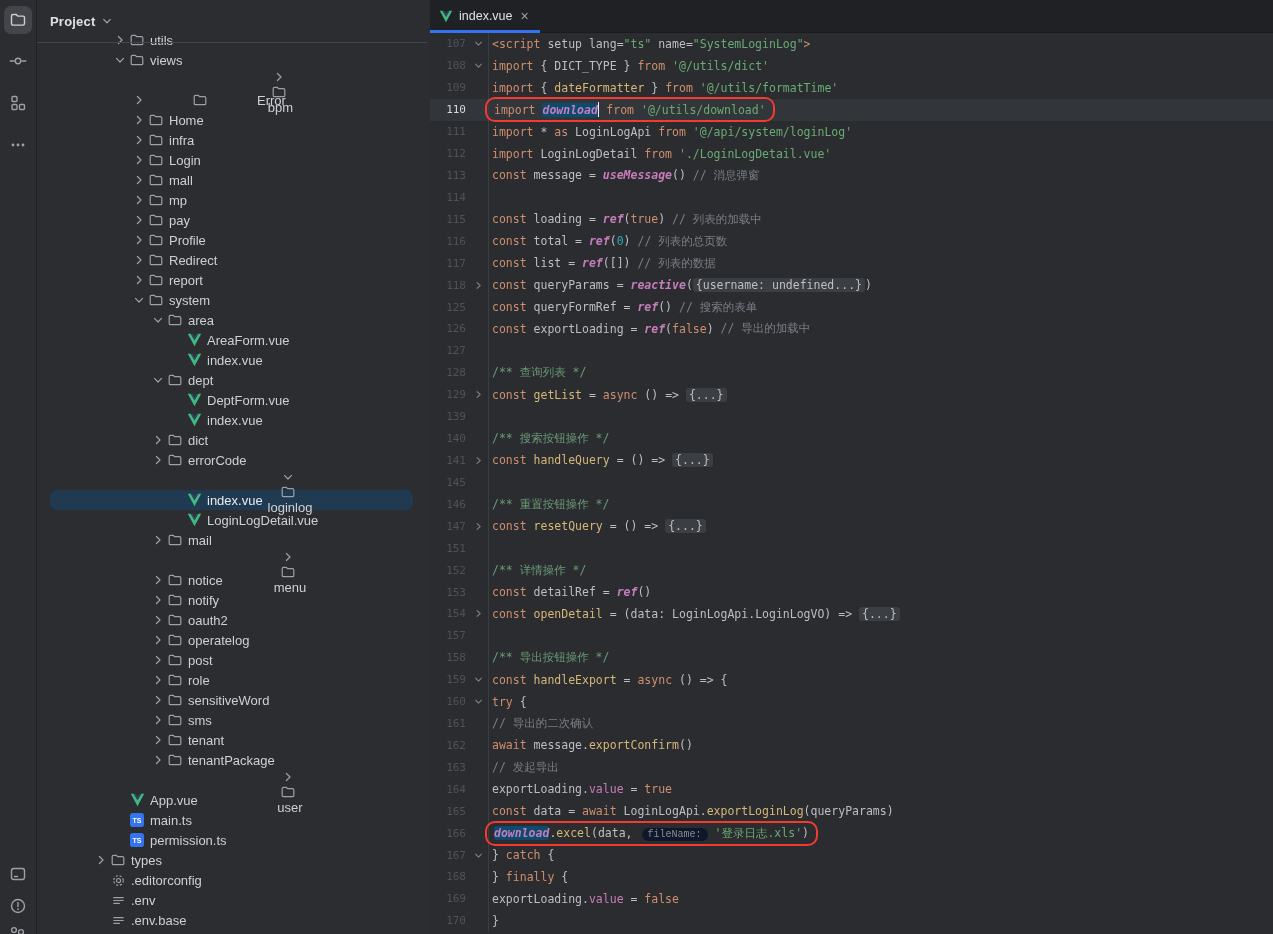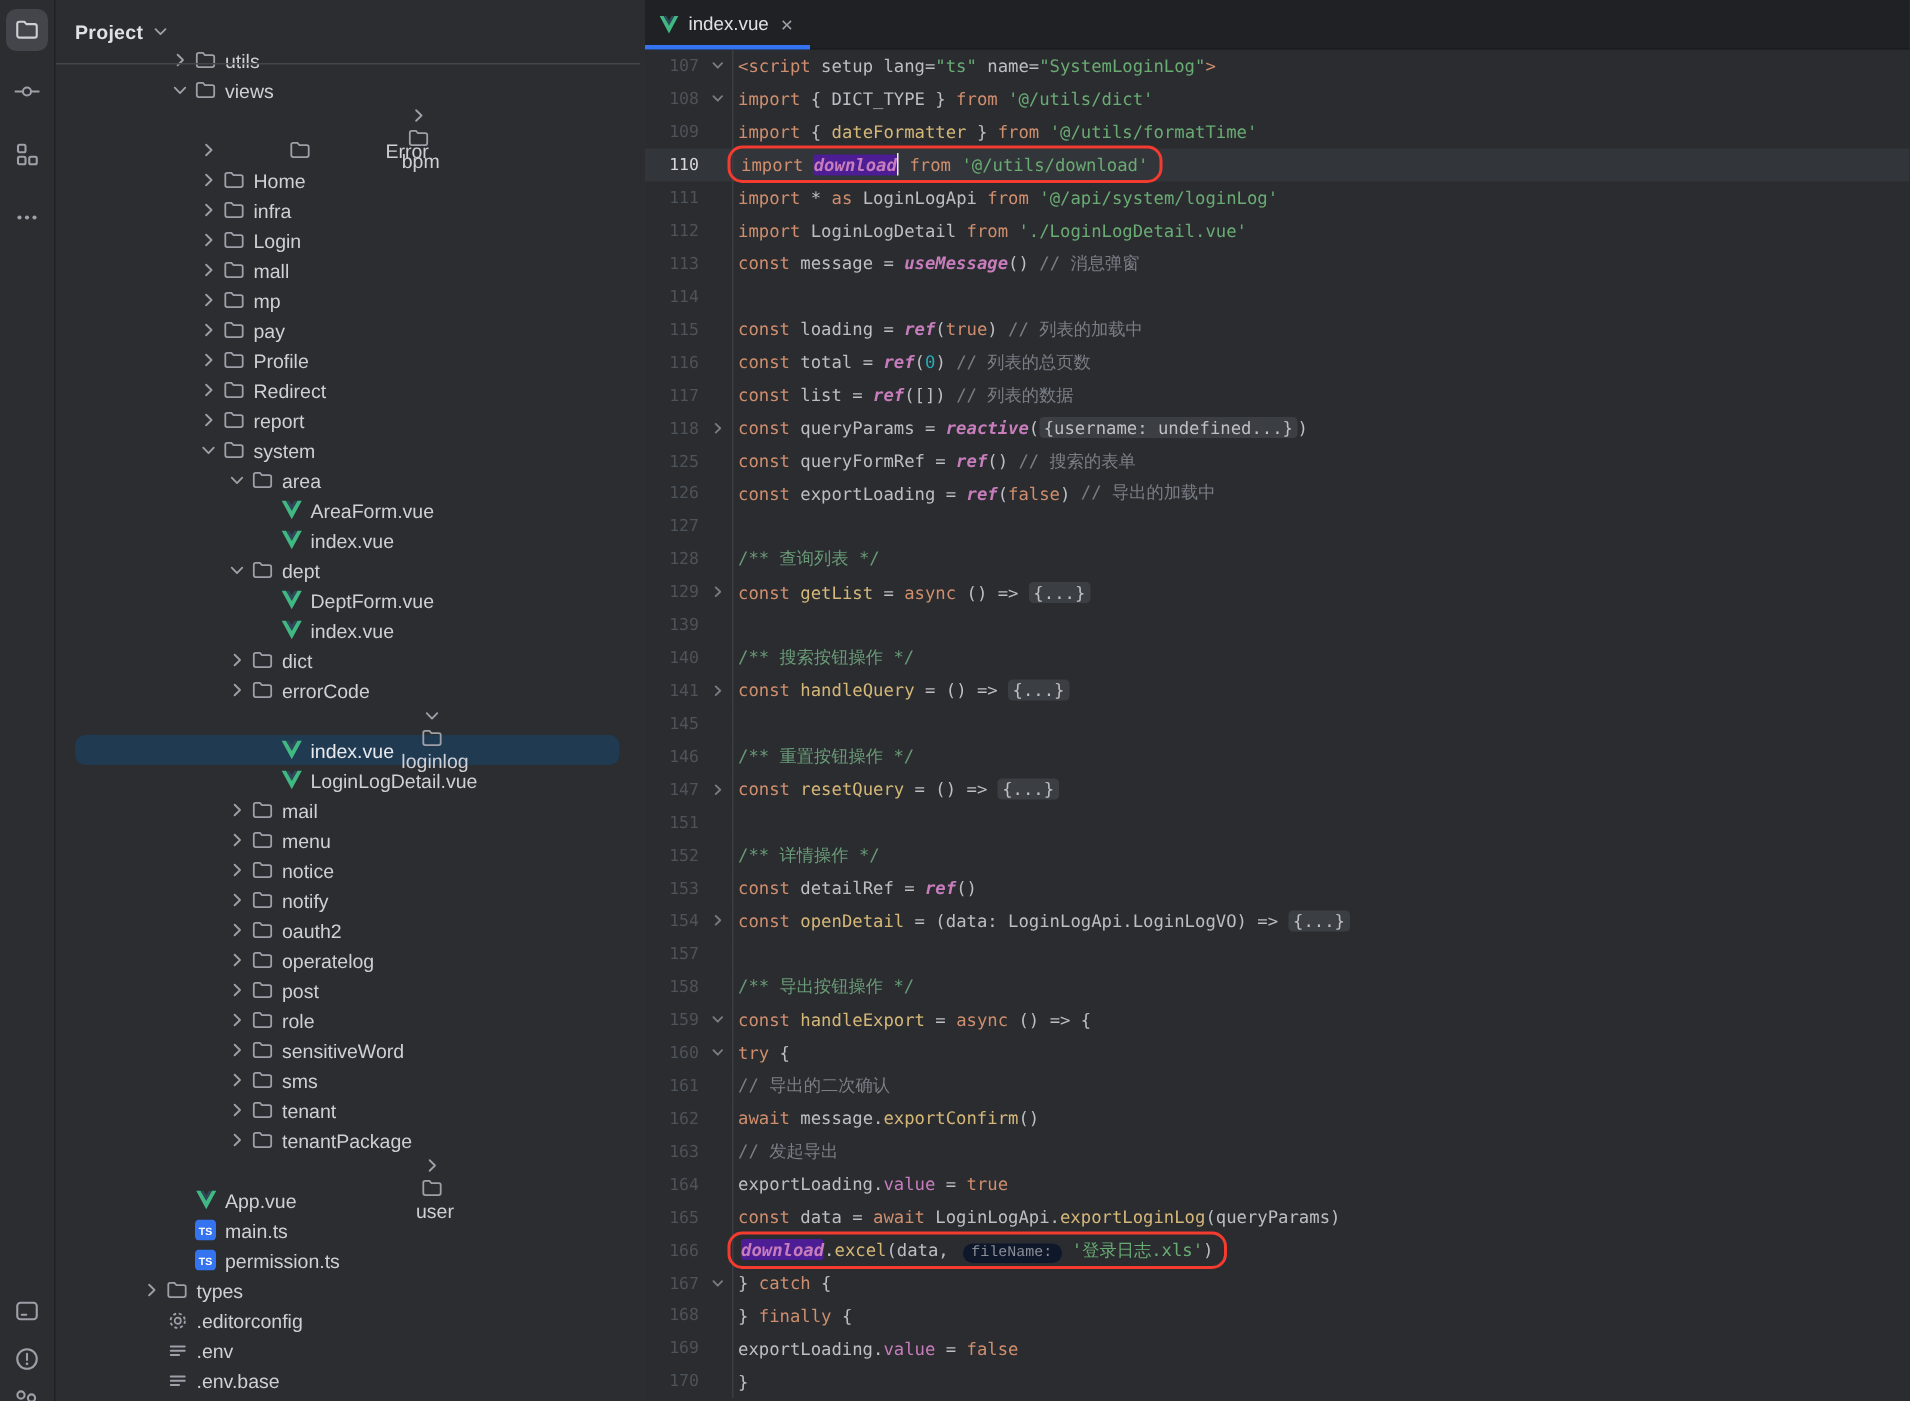--- a/index.html
+++ b/index.html
@@ -39,21 +39,21 @@
   .gut{width:39px;padding-right:3px;box-sizing:border-box;text-align:right;color:#4E5359;font-size:11px;flex:none;font-family:"DejaVu Sans Mono",monospace}
   .cl.current .gut{color:#D6D8DD}
   .fold{width:19px;flex:none;display:flex;align-items:center;justify-content:center;height:100%}
   .cc{border-left:1px solid #3A3D41;padding-left:3px;height:100%;display:flex;align-items:center;flex:1}
   .tk-p{color:#BCBEC4}.tk-k{color:#CF8E6D}.tk-s{color:#6AAB73}.tk-f{color:#D5B778}
   .tk-m{color:#C77DBB;font-style:italic;font-weight:600}.tk-pv{color:#C77DBB}
   .tk-n{color:#2AACB8}.tk-c{color:#7A7E85}.tk-d{color:#6A9A77}
   .chip{background:#3B3E43;color:#BDBFC3;border-radius:3px;padding:0 3px}
   .hint{background:#0f172a;color:#8A8D93;border-radius:8px;padding:1px 6px;font-size:10px;
     font-family:Liberation Mono, monospace;margin:0 7px 0 9px}
-  .idhl{background:#4c1d95;border-radius:2px}
+  .idhl{background:#0c4a6e;border-radius:2px}
   .caret{display:inline-block;width:1.5px;height:15px;background:#ECEDEF;vertical-align:-3px}
   .redbox{border:2.5px solid #F33B30;border-radius:10px;padding:3px 7px;margin:0 -7px;box-decoration-break:clone}
 </style>
 </head>
 <body>
 
 <div class="rail">
   <div style="display:flex;flex-direction:column;align-items:center;width:100%">
       <div class="rail-btn b1 active">
         <span style="display: flex;">
@@ -442,21 +442,21 @@
             <path d="M6.2 4 10.3 8l-4.1 4" fill="none" stroke="#9DA0A8" stroke-width="1.4" stroke-linecap="round" stroke-linejoin="round"></path>
           </svg>
         </span>
         <span class="ti">
           <svg width="16" height="16" viewBox="0 0 16 16">
             <path d="M2.2 4.6c0-.7.6-1.3 1.3-1.3h2.8l1.3 1.4h4.9c.7 0 1.3.6 1.3 1.3v5.4c0 .7-.6 1.3-1.3 1.3H3.5c-.7 0-1.3-.6-1.3-1.3z" fill="none" stroke="#9DA0A8" stroke-width="1.2"></path>
           </svg>
         </span>
         <span class="tl">mail</span>
       </div>
-      <div class="row" style="padding-left: 112px;">
+      <div class="row" style="padding-left: 112px; flex-direction: column;">
         <span class="tw">
           <svg width="14" height="14" viewBox="0 0 16 16">
             <path d="M6.2 4 10.3 8l-4.1 4" fill="none" stroke="#9DA0A8" stroke-width="1.4" stroke-linecap="round" stroke-linejoin="round"></path>
           </svg>
         </span>
         <span class="ti">
           <svg width="16" height="16" viewBox="0 0 16 16">
             <path d="M2.2 4.6c0-.7.6-1.3 1.3-1.3h2.8l1.3 1.4h4.9c.7 0 1.3.6 1.3 1.3v5.4c0 .7-.6 1.3-1.3 1.3H3.5c-.7 0-1.3-.6-1.3-1.3z" fill="none" stroke="#9DA0A8" stroke-width="1.2"></path>
           </svg>
         </span>

